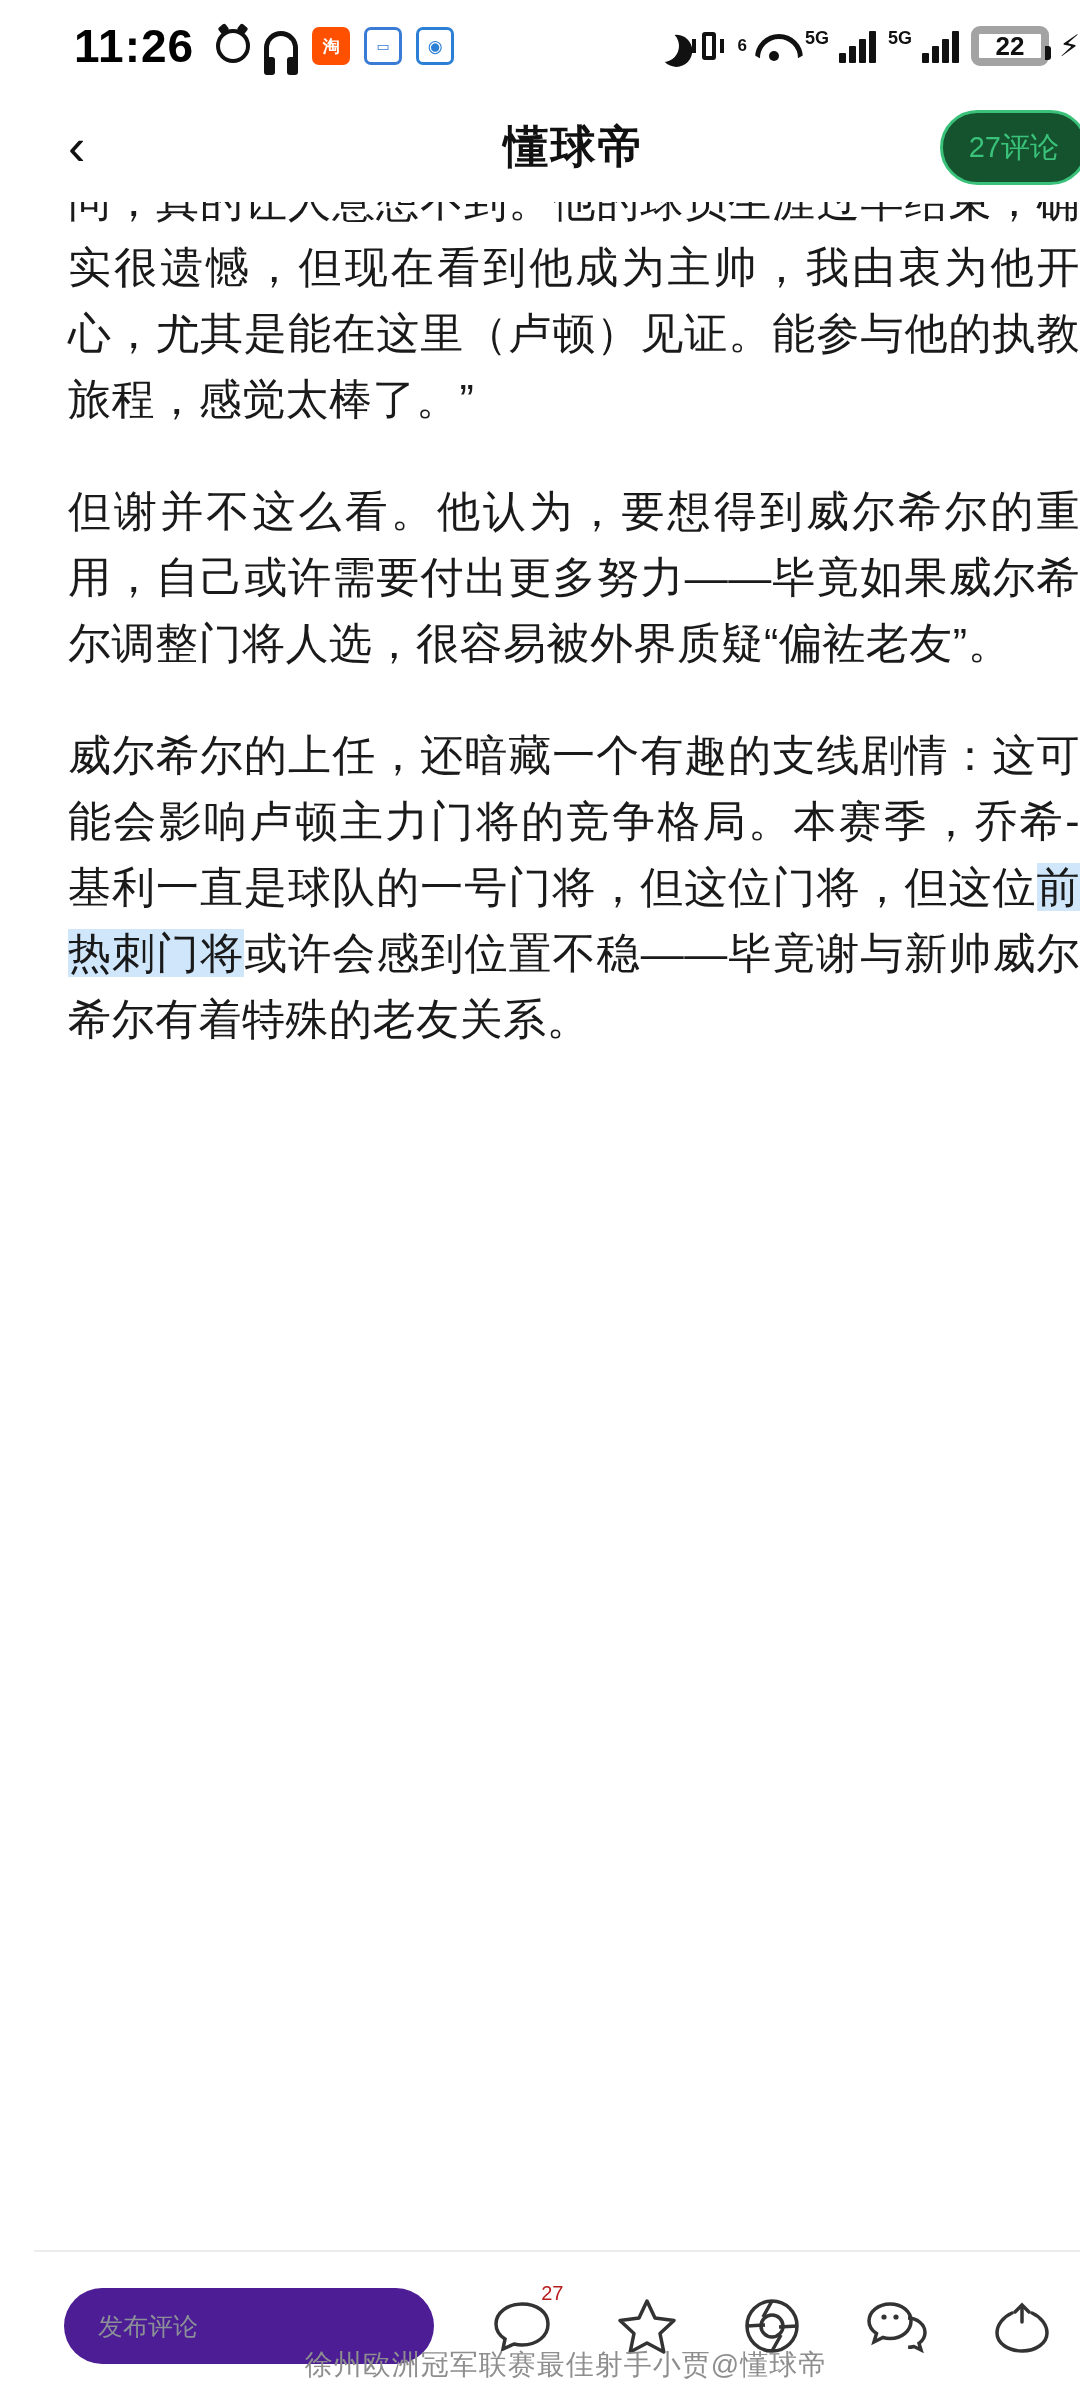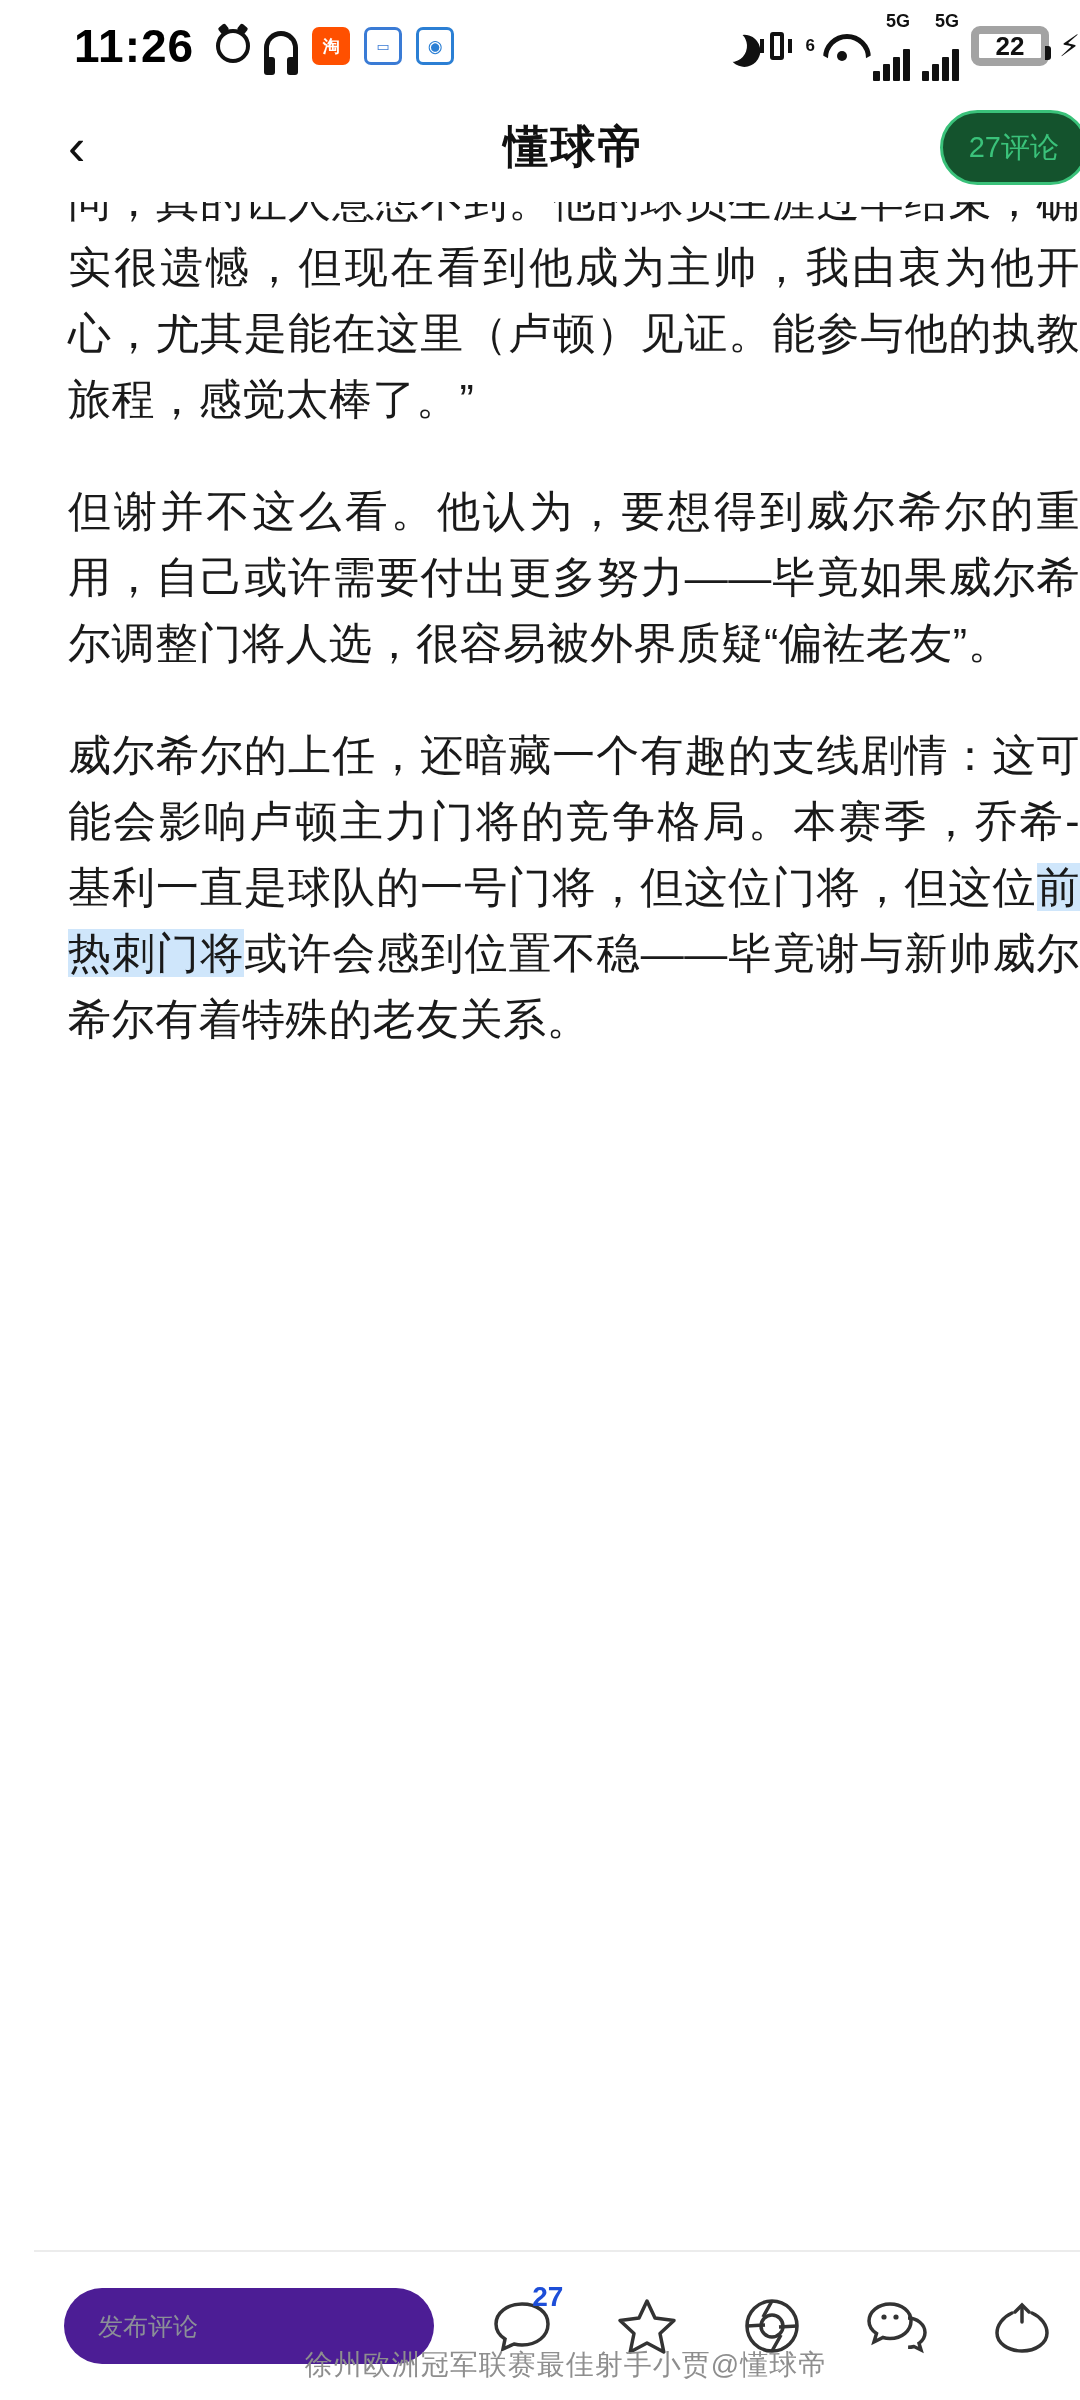--- a/index.html
+++ b/index.html
@@ -111,21 +111,21 @@
     width: 38px; height: 38px;
     border: 5px solid #111;
     border-radius: 50%;
     clip-path: polygon(0 0, 100% 0, 100% 45%, 50% 72%, 0 45%);
   }
   .icon-wifi::after {
     content: "";
     position: absolute; left: 14px; top: 19px;
     width: 10px; height: 10px; background: #111; border-radius: 50%;
   }
-  .sig-wrap { display: flex; align-items: flex-end; gap: 3px; flex-direction: column; }
+  .sig-wrap { display: flex; align-items: flex-end; gap: 10px; }
   .sig-label { font-size: 18px; font-weight: bold; color: #111; line-height: 1; margin-bottom: 16px;}
   .bars { display: flex; align-items: flex-end; gap: 3px; height: 32px; }
   .bars i { display: block; width: 7px; background: #111; border-radius: 1px; }
   .bars i:nth-child(1) { height: 10px; }
   .bars i:nth-child(2) { height: 17px; }
   .bars i:nth-child(3) { height: 24px; }
   .bars i:nth-child(4) { height: 32px; }
   .battery {
     width: 78px; height: 40px;
     border: 8px solid #a3a3a3;
@@ -253,23 +253,23 @@
     height: 74px;
     display: flex;
     align-items: center;
     justify-content: center;
   }
   .bar-icon svg { display: block; }
   .count-badge {
     position: absolute;
     top: -6px;
     right: -4px;
-    font-size: 28px;
-    color: #1d4ed8;
-    font-weight: bold;
+    font-size: 20px;
+    color: #b91c1c;
+    font-weight: normal;
     line-height: 1;
   }
   .watermark {
     position: absolute;
     left: 0; right: 16px;
     bottom: 16px;
     text-align: center;
     font-size: 28px;
     color: #8e8e8e;
     letter-spacing: 1px;

